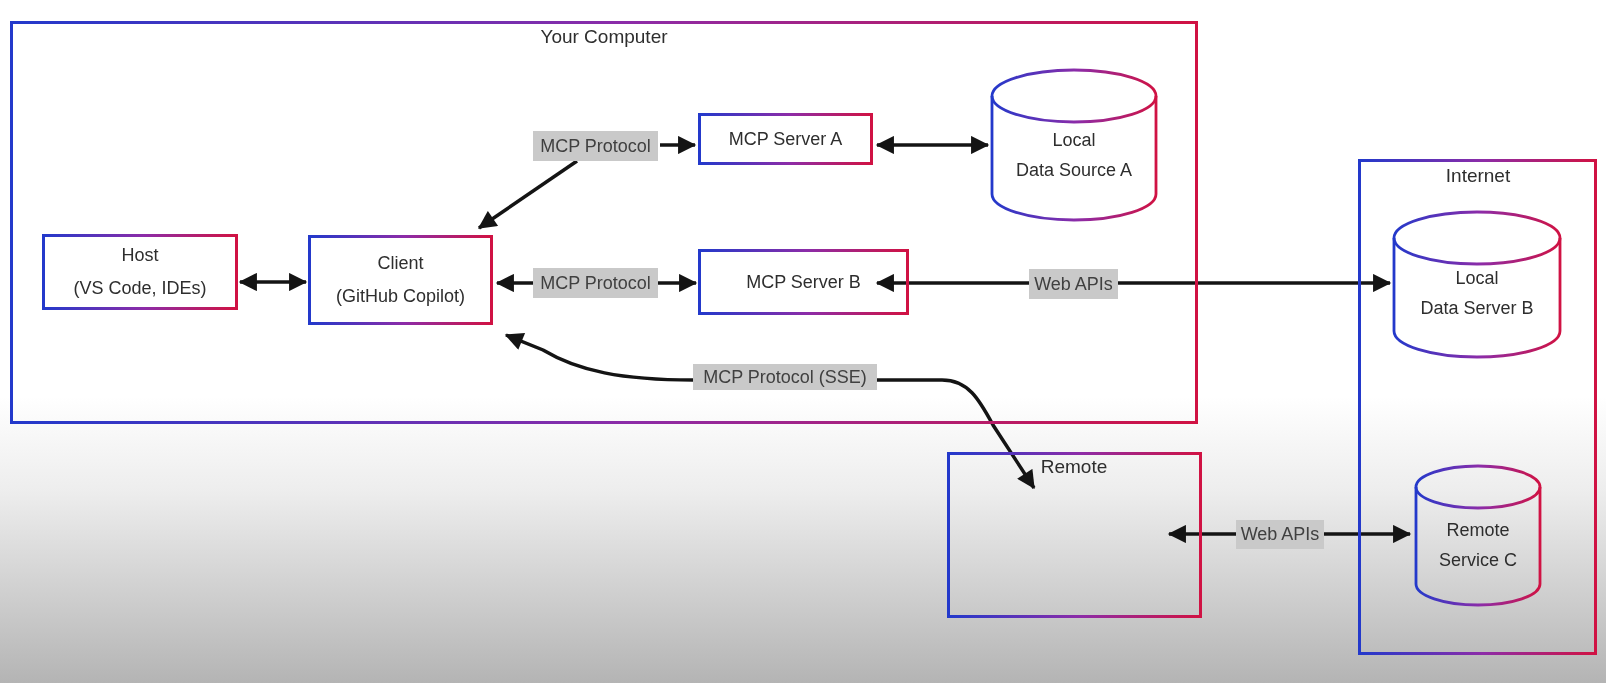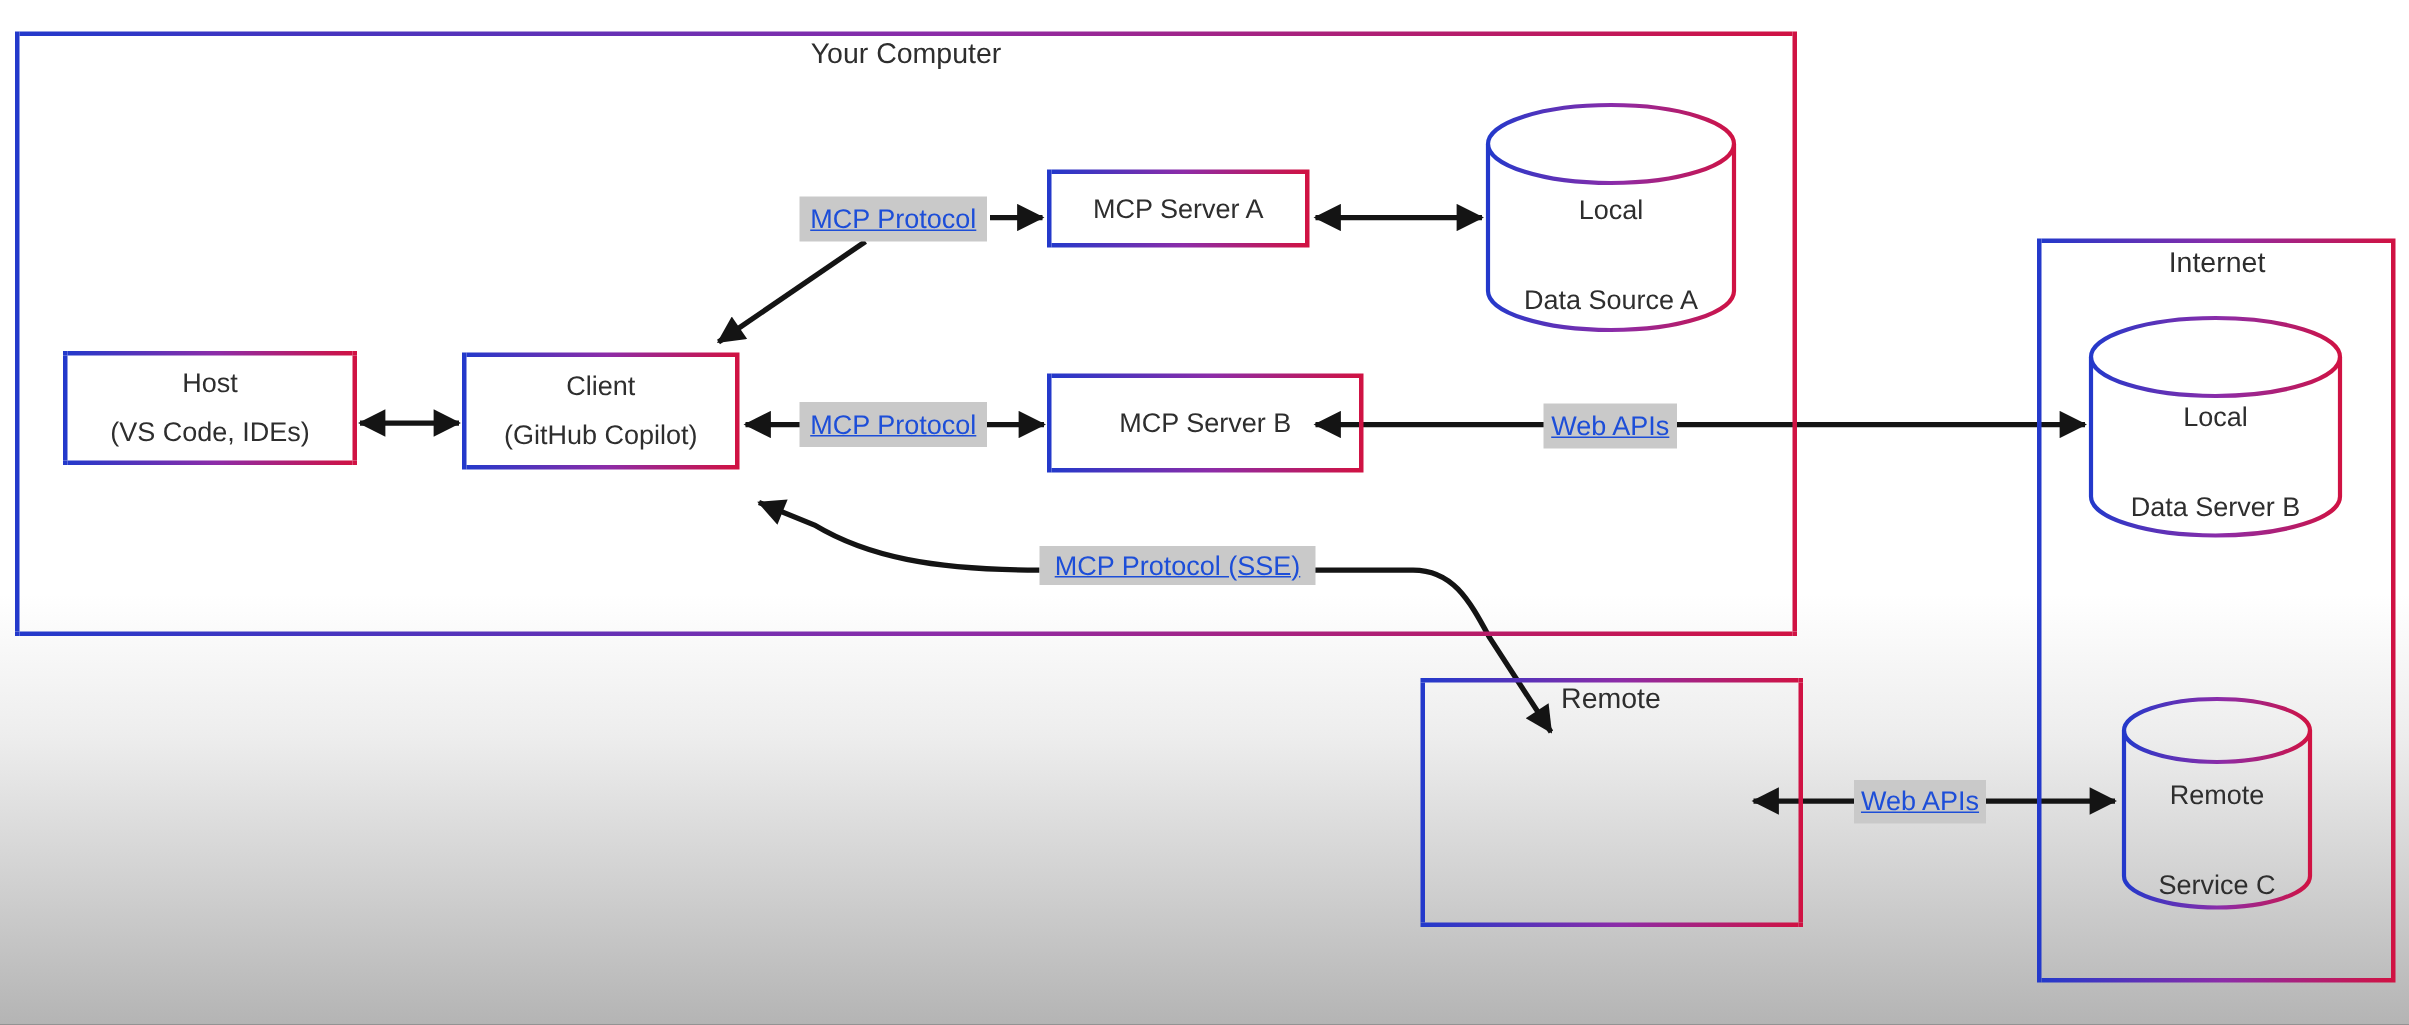--- a/index.html
+++ b/index.html
@@ -24,27 +24,27 @@
   }
   .node{
     display:flex;flex-direction:column;align-items:center;justify-content:center;
     text-align:center;color:#2e2e2e;font-size:18px;line-height:33px;
   }
   .sec-label{
     position:absolute;z-index:3;text-align:center;color:#2e2e2e;
     font-size:19px;white-space:nowrap;
   }
   .chip{
-    position:absolute;z-index:4;background:#c9c9c9;color:#1d4ed8;
+    position:absolute;z-index:4;background:#c9c9c9;color:#404040;
     font-size:18px;display:flex;align-items:center;justify-content:center;
-    white-space:nowrap;box-sizing:border-box;text-decoration:underline;
+    white-space:nowrap;box-sizing:border-box;
   }
   .cyl-text{
     position:absolute;z-index:3;display:flex;flex-direction:column;align-items:center;
-    justify-content:flex-start;text-align:center;color:#2e2e2e;font-size:18px;line-height:30px;gap:30px;
+    justify-content:flex-start;text-align:center;color:#2e2e2e;font-size:18px;line-height:30px;
   }
 </style>
 </head>
 <body>
 
 <div id="stage">
 
   <svg id="wires" width="1606" height="683" viewBox="0 0 1606 683">
     <defs>
       <linearGradient id="gradLR" x1="0" y1="0" x2="1" y2="0">
@@ -91,21 +91,21 @@
 
   <div class="sec-label" style="left:474px;top:26px;width:260px;">Your Computer</div>
   <div class="sec-label" style="left:1398px;top:165px;width:160px;">Internet</div>
   <div class="sec-label" style="left:1014px;top:456px;width:120px;">Remote</div>
 
   <div class="gbox node" style="left:42px;top:234px;width:196px;height:76px;">
     <div>Host</div>
     <div>(VS Code, IDEs)</div>
   </div>
 
-  <div class="gbox node" style="left:308px;top:235px;width:185px;height:78px;">
+  <div class="gbox node" style="left:308px;top:235px;width:185px;height:90px;">
     <div>Client</div>
     <div>(GitHub Copilot)</div>
   </div>
 
   <div class="gbox node" style="left:698px;top:113px;width:175px;height:52px;">
     <div>MCP Server A</div>
   </div>
 
   <div class="gbox node" style="left:698px;top:249px;width:211px;height:66px;">
     <div>MCP Server B</div>

